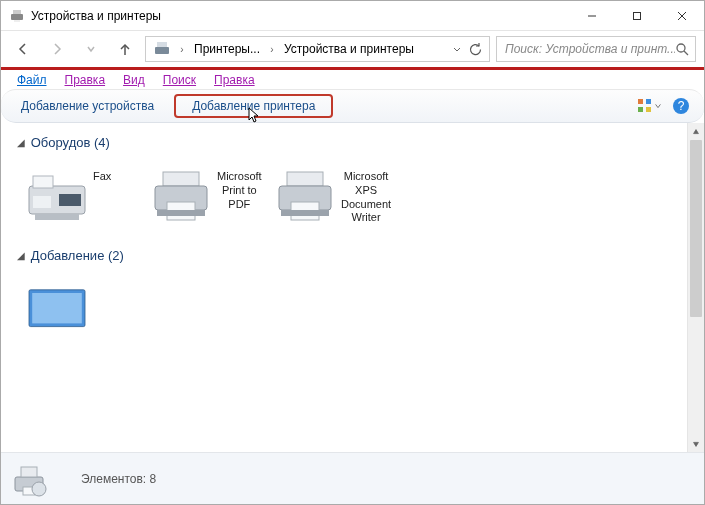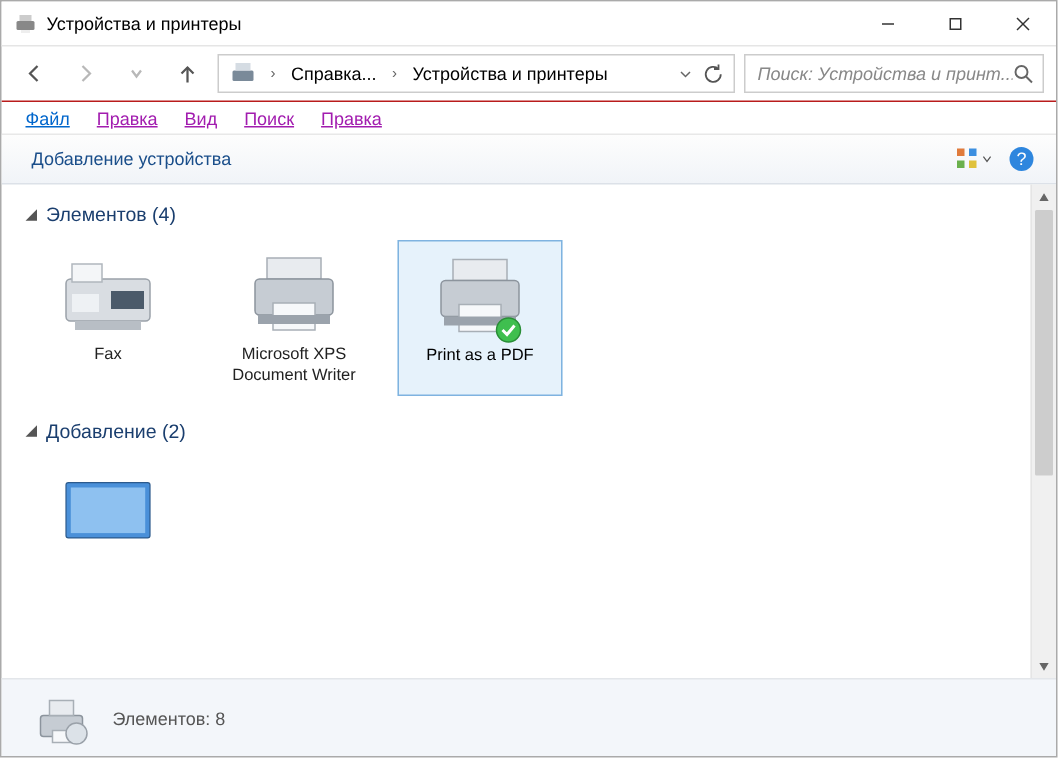--- a/index.html
+++ b/index.html
@@ -25,58 +25,58 @@
 .breadcrumb .bc-seg { font-size: 12px; padding: 0 6px; cursor: pointer; white-space: nowrap; }
 .breadcrumb .bc-drop { width: 16px; display: flex; align-items: center; justify-content: center; margin-left: auto; }
 .refresh-btn { width: 24px; height: 24px; display: flex; align-items: center; justify-content: center; cursor: pointer; margin-left: -2px; }
 
 .searchbox { width: 200px; height: 26px; border: 1px solid #ccc; display: flex; align-items: center; background: #fff; padding: 0 6px 0 8px; }
 .searchbox input { border: none; outline: none; flex: 1; font-size: 12px; color: #333; font-style: italic; background: transparent; }
 .searchbox input::placeholder { color: #888; font-style: italic; }
 .searchbox .search-icon { width: 14px; height: 14px; }
 
 
-.menubar { height: 22px; display: flex; align-items: center; padding: 0 8px; gap: 2px; border-top: 1px solid #b91c1c; }
+.menubar { height: 22px; display: flex; align-items: center; padding: 0 8px; gap: 2px; border-top: 3px solid #b91c1c; }
 .menubar .menu-item { font-size: 12px; color: #a21caf; padding: 2px 8px; cursor: pointer; }
 .menubar .menu-item .ul { text-decoration: underline; }
 .menubar .menu-item.active { color: #0066cc; }
 
 
-.toolbar { height: 34px; display: flex; align-items: center; padding: 0 10px; background: linear-gradient(#fdfdfd,#f1f4f8); border-top: 1px solid #e8e8e8; border-bottom: 1px solid #dce1e8; }
+.toolbar { height: 34px; display: flex; align-items: center; padding: 0 10px; background: linear-gradient(#fdfdfd,#f1f4f8); border-top: 1px solid #e8e8e8; border-bottom: 1px solid #dce1e8; border-radius: 15px; }
 .tool-btn { font-size: 12px; color: #1a4e8a; padding: 4px 10px; cursor: pointer; }
 .tool-btn.highlighted { border: 2px solid #c0392b; border-radius: 4px; margin-left: 10px; padding: 3px 16px; position: relative; }
 .cursor-ptr { position: absolute; bottom: -12px; left: 50%; transform: translateX(-50%); }
 .toolbar .spacer { flex: 1; }
 .toolbar .tool-icon { width: 26px; height: 26px; display: flex; align-items: center; justify-content: center; cursor: pointer; margin-left: 6px; }
 
 
 .content-wrap { display: flex; height: calc(100% - 30px - 36px - 22px - 34px - 52px); }
 .content { flex: 1; overflow: hidden; padding: 8px 16px; }
 .scrollbar { width: 17px; background: #f0f0f0; border-left: 1px solid #e5e5e5; display: flex; flex-direction: column; }
 .scrollbar .sb-btn { height: 17px; display: flex; align-items: center; justify-content: center; cursor: pointer; }
 .scrollbar .sb-track { flex: 1; position: relative; }
 .scrollbar .sb-thumb { position: absolute; top: 0; left: 2px; right: 2px; height: 60%; background: #cdcdcd; border-radius: 1px; }
 
 .group-header { display: flex; align-items: center; gap: 6px; margin: 4px 0 10px 0; cursor: pointer; }
 .group-header .collapse-icon { font-size: 10px; color: #555; }
 .group-header .group-label { font-size: 13px; color: #1a3e6e; }
 
 .device-grid { display: flex; gap: 14px; flex-wrap: wrap; margin-bottom: 16px; }
-.device-item { width: 110px; display: flex; flex-direction: column; align-items: center; padding: 6px 4px; cursor: pointer; }
+.device-item { width: 110px; display: flex; flex-direction: row; padding: 6px 4px; cursor: pointer; }
 .device-item.selected { border: 1px solid #7fb3e0; background: #e6f2fb; }
 .device-item .dev-icon { width: 72px; height: 60px; display: flex; align-items: center; justify-content: center; position: relative; }
 .device-item .dev-label { font-size: 11px; text-align: center; margin-top: 4px; line-height: 1.25; color: #222; }
 .device-item.selected .dev-label { color: #000; }
 
 .check-badge { position: absolute; bottom: -2px; right: 8px; width: 18px; height: 18px; }
 
 .monitor-thumb { width: 90px; height: 60px; }
 
 
-.statusbar { height: 52px; border-top: 1px solid #e3e6ea; background: #f3f6fa; display: flex; align-items: center; padding: 0 20px; gap: 14px; }
+.statusbar { height: 52px; border-top: 1px solid #e3e6ea; background: #f3f6fa; display: flex; align-items: center; padding: 0 8px; gap: 32px; }
 .statusbar .stat-icon { width: 40px; height: 40px; }
 .statusbar .stat-text { font-size: 12px; color: #555; }
 
 </style>
 </head>
 <body>
 
 <div class="titlebar">
   <span class="app-icon">
     <svg viewBox="0 0 16 16" width="16" height="16">
@@ -131,21 +131,21 @@
 
   <div class="breadcrumb">
     <span class="bc-icon">
       <svg viewBox="0 0 20 20" width="20" height="20">
           <rect x="3" y="8" width="14" height="7" rx="1" fill="#7a8a99"></rect>
           <rect x="5" y="3" width="10" height="5" fill="#d5dce3"></rect>
           <rect x="6" y="15" width="8" height="2" fill="#fff"></rect>
         </svg>
     </span>
     <span class="bc-sep">›</span>
-    <span class="bc-seg">Справка...</span>
+    <span class="bc-seg">Принтеры...</span>
     <span class="bc-sep">›</span>
     <span class="bc-seg">Устройства и принтеры</span>
     <span class="bc-drop">
         <svg width="10" height="10" viewBox="0 0 10 10" stroke="#666" fill="none">
           <polyline points="2,4 5,7 8,4"></polyline>
         </svg>
       </span>
     <span class="refresh-btn">
         <svg width="14" height="14" viewBox="0 0 14 14" stroke="#555" fill="none" stroke-width="1.2">
           <path d="M11 4a5 5 0 1 0 1.5 3.5"></path>
@@ -168,20 +168,28 @@
 <div class="menubar">
   <span class="menu-item active"><span class="ul">Файл</span></span>
   <span class="menu-item"><span class="ul">Правка</span></span>
   <span class="menu-item"><span class="ul">Вид</span></span>
   <span class="menu-item"><span class="ul">Поиск</span></span>
   <span class="menu-item"><span class="ul">Правка</span></span>
 </div>
 
 <div class="toolbar">
   <span class="tool-btn">Добавление устройства</span>
+  <span class="tool-btn highlighted">
+    <span>Добавление принтера</span>
+    <span class="cursor-ptr">
+      <svg width="14" height="18" viewBox="0 0 14 18">
+          <path d="M2 1 L2 13 L5 10 L7 15 L9 14 L7 9 L11 9 Z" fill="#fff" stroke="#000" stroke-width="1"></path>
+        </svg>
+    </span>
+  </span>
   <span class="spacer"></span>
   <span class="tool-icon">
     <svg width="18" height="18" viewBox="0 0 18 18">
         <rect x="2" y="2" width="5" height="5" fill="#e07b3c"></rect>
         <rect x="10" y="2" width="5" height="5" fill="#3c8fe0"></rect>
         <rect x="2" y="10" width="5" height="5" fill="#6ab04c"></rect>
         <rect x="10" y="10" width="5" height="5" fill="#e0c23c"></rect>
       </svg>
     <svg width="8" height="8" viewBox="0 0 10 10" stroke="#555" fill="none">
         <polyline points="2,3 5,7 8,3"></polyline>
@@ -193,68 +201,62 @@
         <text x="9" y="13" text-anchor="middle" font-size="12" fill="#fff" font-family="Georgia">?</text>
       </svg>
   </span>
 </div>
 
 <div class="content-wrap">
   <div class="content">
 
     <div class="group-header">
       <span class="collapse-icon">◢</span>
-      <span class="group-label"><span>Элементов</span> <span>(4)</span></span>
+      <span class="group-label"><span>Оборудов</span> <span>(4)</span></span>
     </div>
 
     <div class="device-grid">
 
       <div class="device-item">
         <div class="dev-icon">
           <svg viewBox="0 0 72 60" width="72" height="60">
             <rect x="8" y="20" width="56" height="28" rx="3" fill="#d9dde2" stroke="#9aa1a9"></rect>
             <rect x="12" y="10" width="20" height="12" fill="#f4f6f8" stroke="#b0b6bd"></rect>
             <rect x="38" y="28" width="22" height="12" fill="#4b5a6a"></rect>
             <rect x="12" y="30" width="18" height="12" fill="#eef1f4"></rect>
             <rect x="14" y="48" width="44" height="6" fill="#b8bec5"></rect>
           </svg>
         </div>
         <div class="dev-label">Fax</div>
       </div>
 
+      <div class="device-item">
+        <div class="dev-icon">
+          <svg viewBox="0 0 72 60" width="72" height="60">
+            <rect x="18" y="6" width="36" height="14" fill="#e8ebef" stroke="#a8afb6"></rect>
+            <rect x="10" y="20" width="52" height="24" rx="3" fill="#c6ccd3" stroke="#8c949d"></rect>
+            <rect x="22" y="36" width="28" height="18" fill="#f6f8fa" stroke="#a8afb6"></rect>
+            <rect x="12" y="44" width="48" height="6" fill="#9ba3ac"></rect>
+          </svg>
+        </div>
+        <div class="dev-label">Microsoft Print to PDF</div>
+      </div>
 
       <div class="device-item">
         <div class="dev-icon">
           <svg viewBox="0 0 72 60" width="72" height="60">
             <rect x="18" y="6" width="36" height="14" fill="#e8ebef" stroke="#a8afb6"></rect>
             <rect x="10" y="20" width="52" height="24" rx="3" fill="#c6ccd3" stroke="#8c949d"></rect>
             <rect x="22" y="36" width="28" height="18" fill="#f6f8fa" stroke="#a8afb6"></rect>
             <rect x="12" y="44" width="48" height="6" fill="#9ba3ac"></rect>
           </svg>
         </div>
         <div class="dev-label">Microsoft XPS Document Writer</div>
       </div>
 
-      <div class="device-item selected">
-        <div class="dev-icon">
-          <svg viewBox="0 0 72 60" width="72" height="60">
-            <rect x="18" y="6" width="36" height="14" fill="#e8ebef" stroke="#a8afb6"></rect>
-            <rect x="10" y="20" width="52" height="24" rx="3" fill="#c6ccd3" stroke="#8c949d"></rect>
-            <rect x="22" y="36" width="28" height="18" fill="#f6f8fa" stroke="#a8afb6"></rect>
-            <rect x="12" y="44" width="48" height="6" fill="#9ba3ac"></rect>
-          </svg>
-          <span class="check-badge">
-            <svg width="18" height="18" viewBox="0 0 18 18">
-                <circle cx="9" cy="9" r="8" fill="#3fbf4f" stroke="#2a8e37"></circle>
-                <polyline points="5,9 8,12 13,6" stroke="#fff" stroke-width="2" fill="none"></polyline>
-              </svg>
-          </span>
-        </div>
-        <div class="dev-label">Print as a PDF</div>
-      </div>
     </div>
 
     <div class="group-header">
       <span class="collapse-icon">◢</span>
       <span class="group-label"><span>Добавление</span> <span>(2)</span></span>
     </div>
 
     <div class="device-grid">
       <div class="device-item">
         <div class="dev-icon monitor-thumb">

